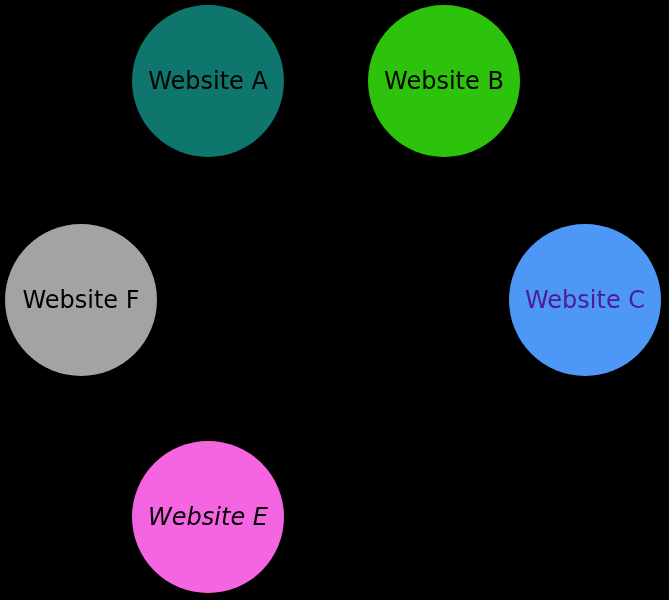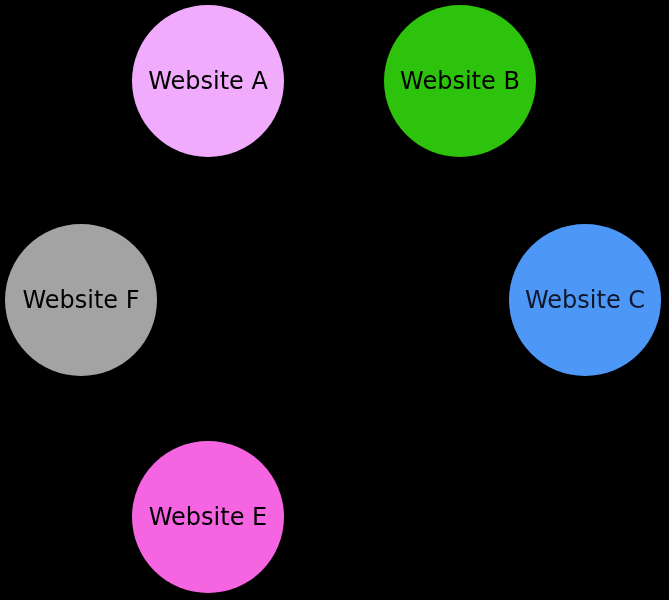--- a/index.html
+++ b/index.html
@@ -28,34 +28,34 @@
     line-height: 1;
     white-space: nowrap;
     color: #000000;
   }
 </style>
 </head>
 <body>
 
 <div class="canvas" style="width: 669px; height: 600px; background: rgb(0, 0, 0);">
 
-  <div class="node" style="left: 132px; top: 5px; width: 152px; height: 152px; background: #f0abfc;">
+  <div class="node" style="left: 132px; top: 5px; width: 152px; height: 152px; background: #0f766e;">
     <span class="node-label" style="color: rgb(0, 0, 0); font-size: 24px;">Website A</span>
   </div>
 
-  <div class="node" style="left: 384px; top: 5px; width: 152px; height: 152px; background: rgb(45, 194, 11);">
+  <div class="node" style="left: 368px; top: 5px; width: 152px; height: 152px; background: rgb(45, 194, 11);">
     <span class="node-label" style="color: rgb(0, 0, 0); font-size: 24px;">Website B</span>
   </div>
 
   <div class="node" style="left: 509px; top: 224px; width: 152px; height: 152px; background: rgb(77, 151, 246);">
-    <span class="node-label" style="color: #0f172a; font-size: 24px; text-align: center;">Website C</span>
+    <span class="node-label" style="color: #4c1d95; font-size: 24px; text-align: center;">Website C</span>
   </div>
 
 
   <div class="node" style="left: 132px; top: 441px; width: 152px; height: 152px; background: rgb(245, 101, 226);">
-    <span class="node-label" style="color: rgb(0, 0, 0); font-size: 24px;">Website E</span>
+    <span class="node-label" style="color: rgb(0, 0, 0); font-size: 24px; font-style: italic;">Website E</span>
   </div>
 
   <div class="node" style="left: 5px; top: 224px; width: 152px; height: 152px; background: #a3a3a3;">
     <span class="node-label" style="color: rgb(0, 0, 0); font-size: 24px;">Website F</span>
   </div>
 
 </div>
 
 </body></html>

